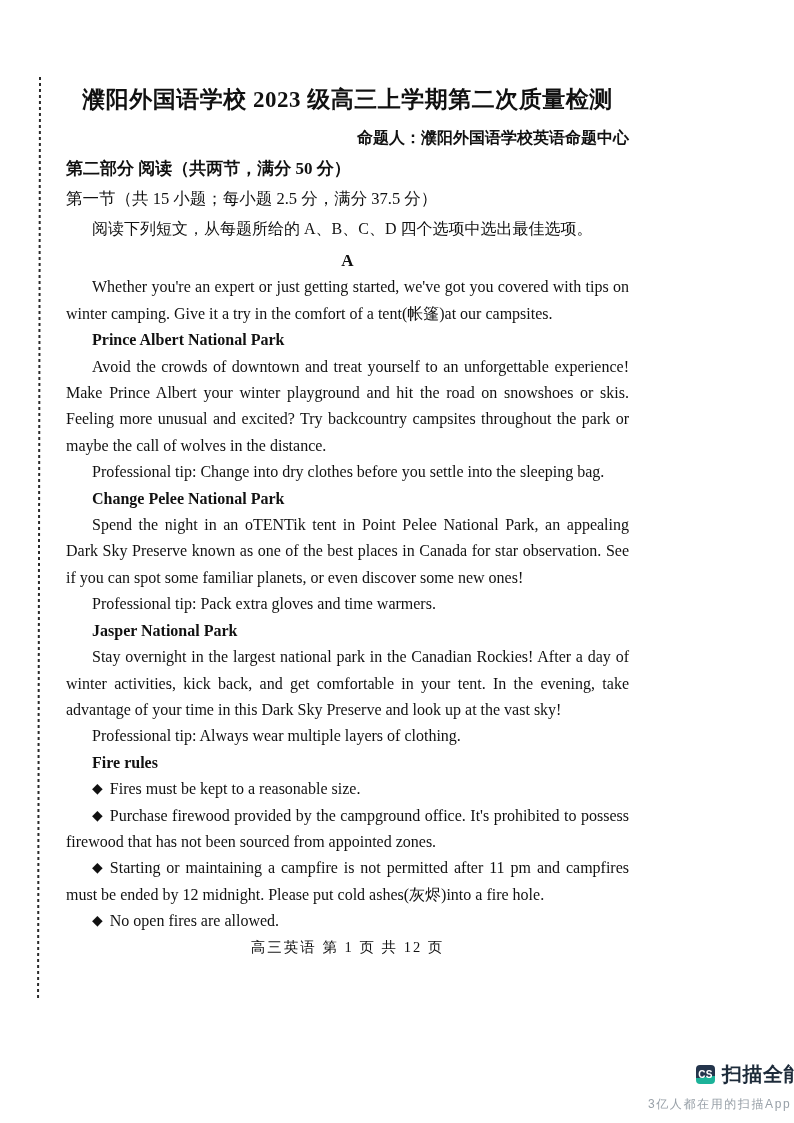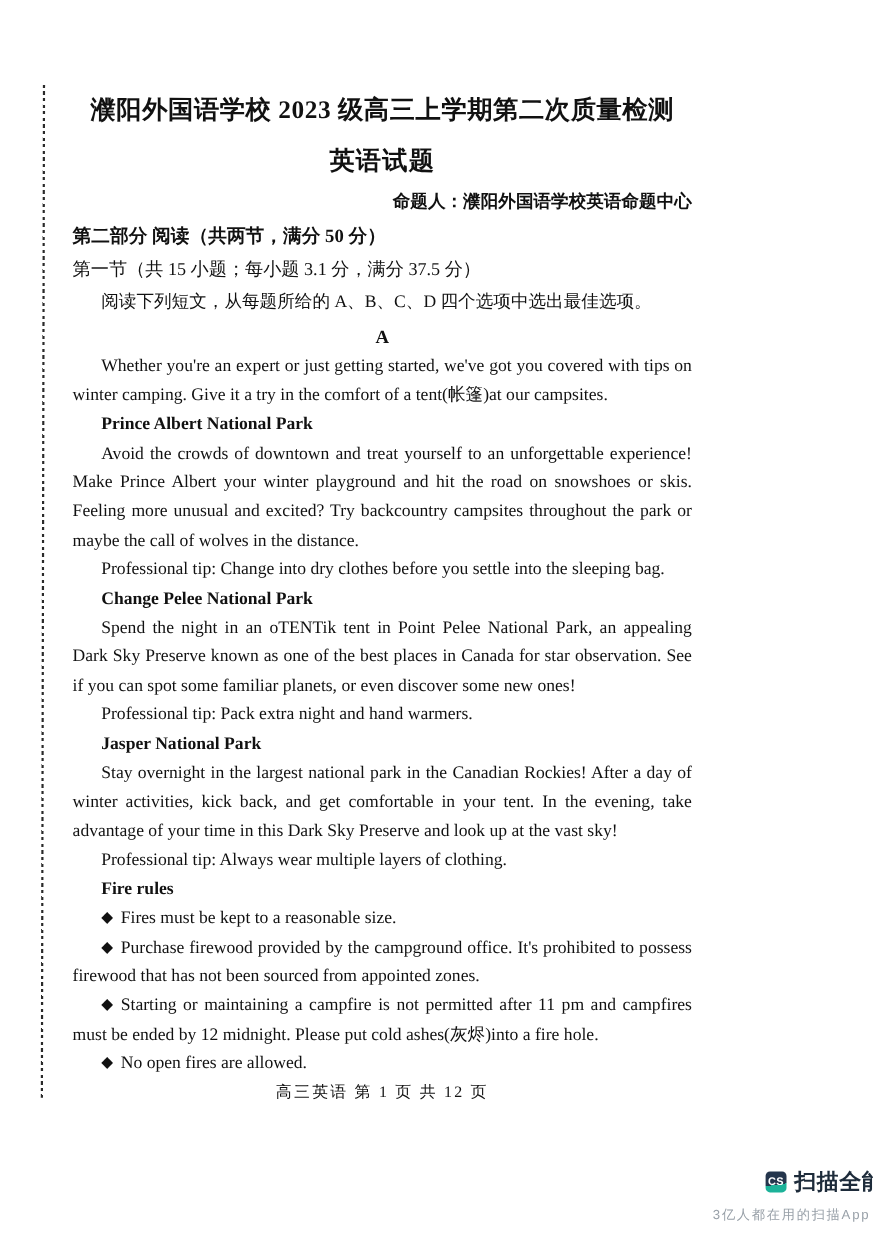--- a/index.html
+++ b/index.html
@@ -162,38 +162,37 @@
 </head>
 <body>
 
 <div class="page">
 
   <div class="scan-edge"></div>
 
   <div class="content">
 
     <div class="exam-title">濮阳外国语学校 2023 级高三上学期第二次质量检测</div>
-    <div class="exam-subtitle">英语试题</div>
     <div class="author-line">命题人：濮阳外国语学校英语命题中心</div>
 
     <div class="part-heading">第二部分 阅读（共两节，满分 50 分）</div>
-    <div class="section-heading">第一节（共 15 小题；每小题 3.1 分，满分 37.5 分）</div>
+    <div class="section-heading">第一节（共 15 小题；每小题 2.5 分，满分 37.5 分）</div>
     <div class="section-instruction">阅读下列短文，从每题所给的 A、B、C、D 四个选项中选出最佳选项。</div>
 
     <div class="passage-label">A</div>
 
     <p class="body-par">Whether you're an expert or just getting started, we've got you covered with tips on winter camping. Give it a try in the comfort of a tent(帐篷)at our campsites.</p>
 
     <p class="body-par bold">Prince Albert National Park</p>
     <p class="body-par">Avoid the crowds of downtown and treat yourself to an unforgettable experience! Make Prince Albert your winter playground and hit the road on snowshoes or skis. Feeling more unusual and excited? Try backcountry campsites throughout the park or maybe the call of wolves in the distance.</p>
     <p class="body-par">Professional tip: Change into dry clothes before you settle into the sleeping bag.</p>
 
     <p class="body-par bold">Change Pelee National Park</p>
     <p class="body-par">Spend the night in an oTENTik tent in Point Pelee National Park, an appealing Dark Sky Preserve known as one of the best places in Canada for star observation. See if you can spot some familiar planets, or even discover some new ones!</p>
-    <p class="body-par">Professional tip: Pack extra night and hand warmers.</p>
+    <p class="body-par">Professional tip: Pack extra gloves and time warmers.</p>
 
     <p class="body-par bold">Jasper National Park</p>
     <p class="body-par">Stay overnight in the largest national park in the Canadian Rockies! After a day of winter activities, kick back, and get comfortable in your tent. In the evening, take advantage of your time in this Dark Sky Preserve and look up at the vast sky!</p>
     <p class="body-par">Professional tip: Always wear multiple layers of clothing.</p>
 
     <p class="body-par bold">Fire rules</p>
 
     <p class="body-par bullet-par"><span class="diamond">◆</span><span>Fires must be kept to a reasonable size.</span></p>
     <p class="body-par bullet-par"><span class="diamond">◆</span><span>Purchase firewood provided by the campground office. It's prohibited to possess firewood that has not been sourced from appointed zones.</span></p>
     <p class="body-par bullet-par"><span class="diamond">◆</span><span>Starting or maintaining a campfire is not permitted after 11 pm and campfires must be ended by 12 midnight. Please put cold ashes(灰烬)into a fire hole.</span></p>

